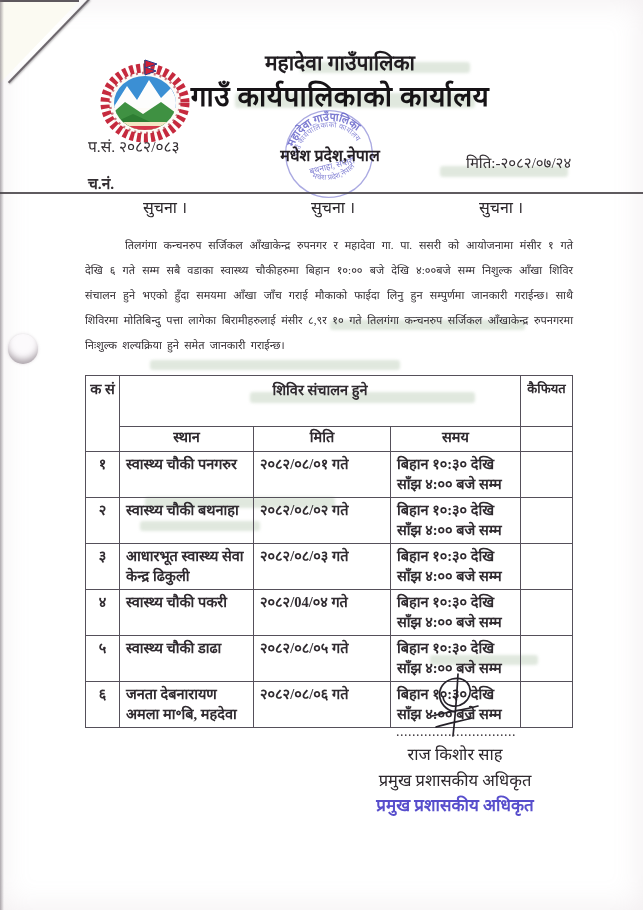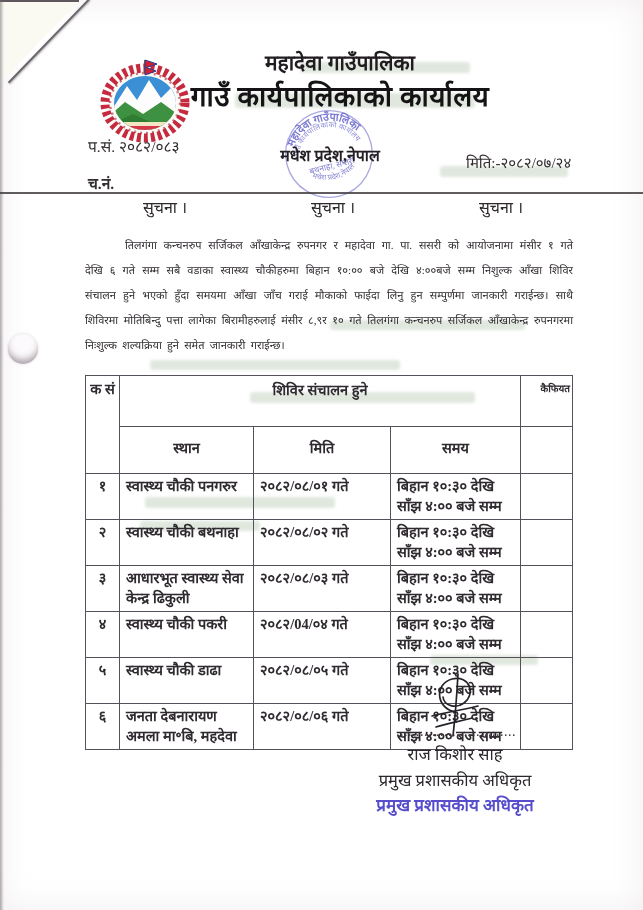--- a/index.html
+++ b/index.html
@@ -42,23 +42,23 @@
   
   .body-par{position:absolute;left:85px;top:221px;width:488px;
     font-size:11px;line-height:25px;text-align:justify;text-indent:40px;
     color:#312c31;word-spacing:2.5px;margin-top:12px;}
   
   .camp-table{position:absolute;left:85px;top:375px;border-collapse:collapse;table-layout:fixed;
     width:487px;font-size:14.5px;color:#2f2a2f;}
   .camp-table td{border:1.2px solid #55505a;padding:2px 6px;vertical-align:top;line-height:20px;
     background:transparent;font-weight:bold;}
   .camp-table .hdr1{height:44px;text-align:center;vertical-align:top;padding-top:4px;}
-  .camp-table .hdr2{height:22px;text-align:center;line-height:18px;padding:12px 4px;}
+  .camp-table .hdr2{height:22px;text-align:center;line-height:18px;padding:1px 4px;}
   .camp-table .sn-h{text-align:center;line-height:21px;padding:3px 2px;vertical-align:top;}
-  .camp-table .rem-h{font-size:10px;padding:3px 2px;text-align:right;}
+  .camp-table .rem-h{font-size:13px;padding:3px 2px;text-align:center;}
   .camp-table .data-row td{height:41px;}
   .camp-table .sn-c{text-align:center;}
   
   .sig-flourish{position:absolute;left:424px;top:672px;}
   .sig-dots{position:absolute;left:396px;top:724px;width:120px;font-size:14px;letter-spacing:.5px;
     color:#3a353a;white-space:nowrap;overflow:hidden;}
   .sig-name{position:absolute;left:380px;top:742px;width:150px;text-align:center;
     font-size:16.5px;color:#2c272c;}
   .sig-title{position:absolute;left:355px;top:768px;width:200px;text-align:center;
     font-size:16.5px;color:#2c272c;}

